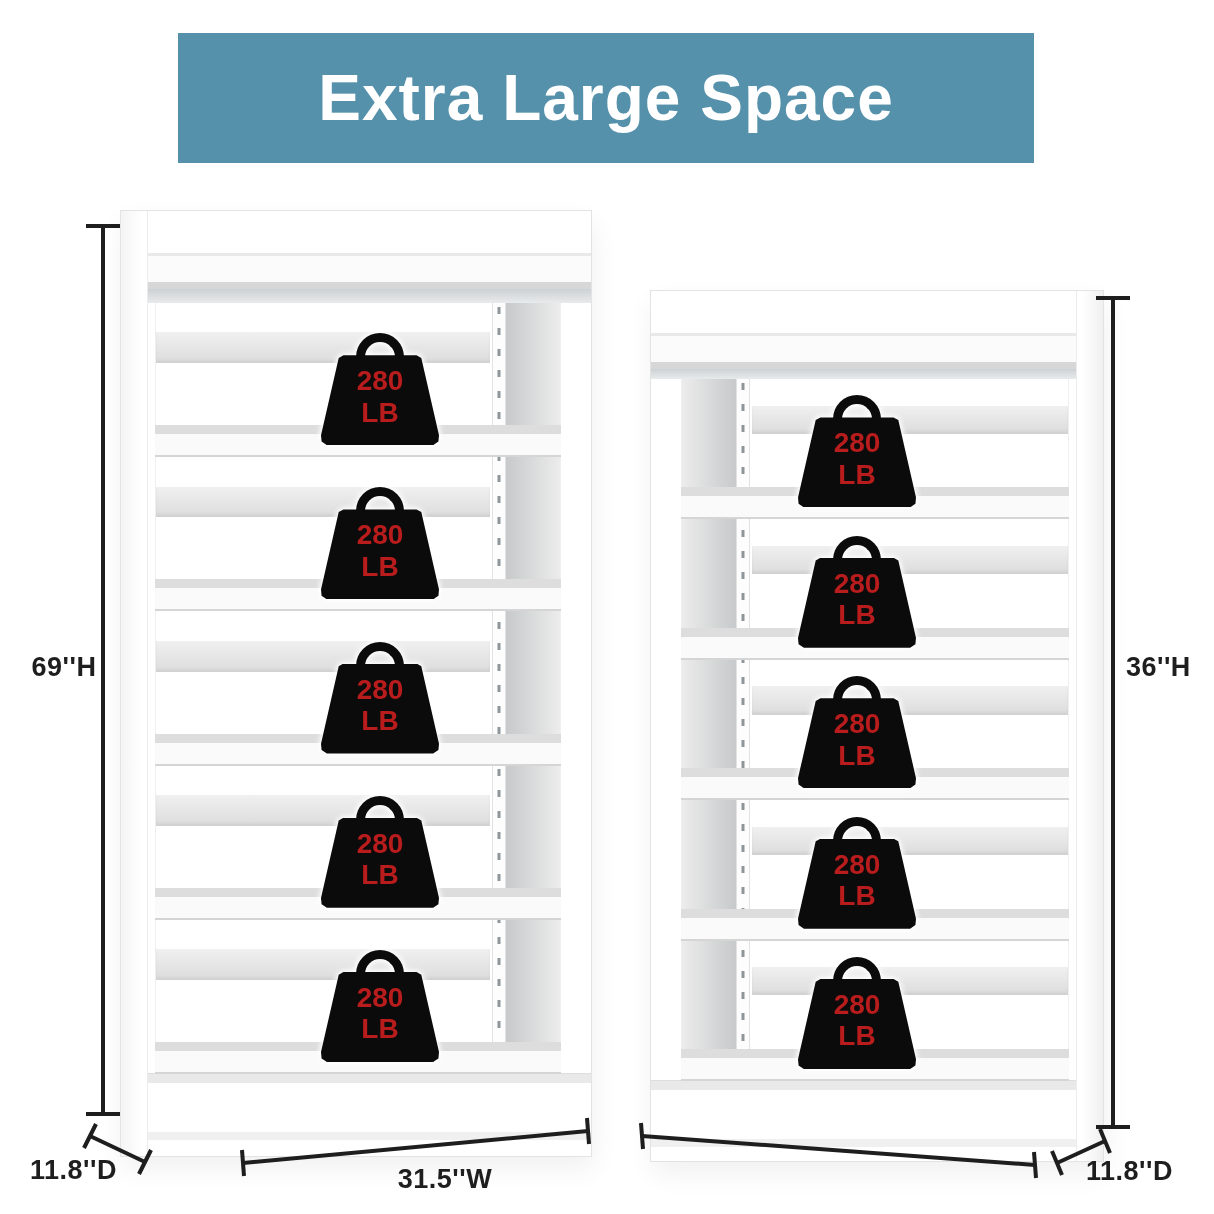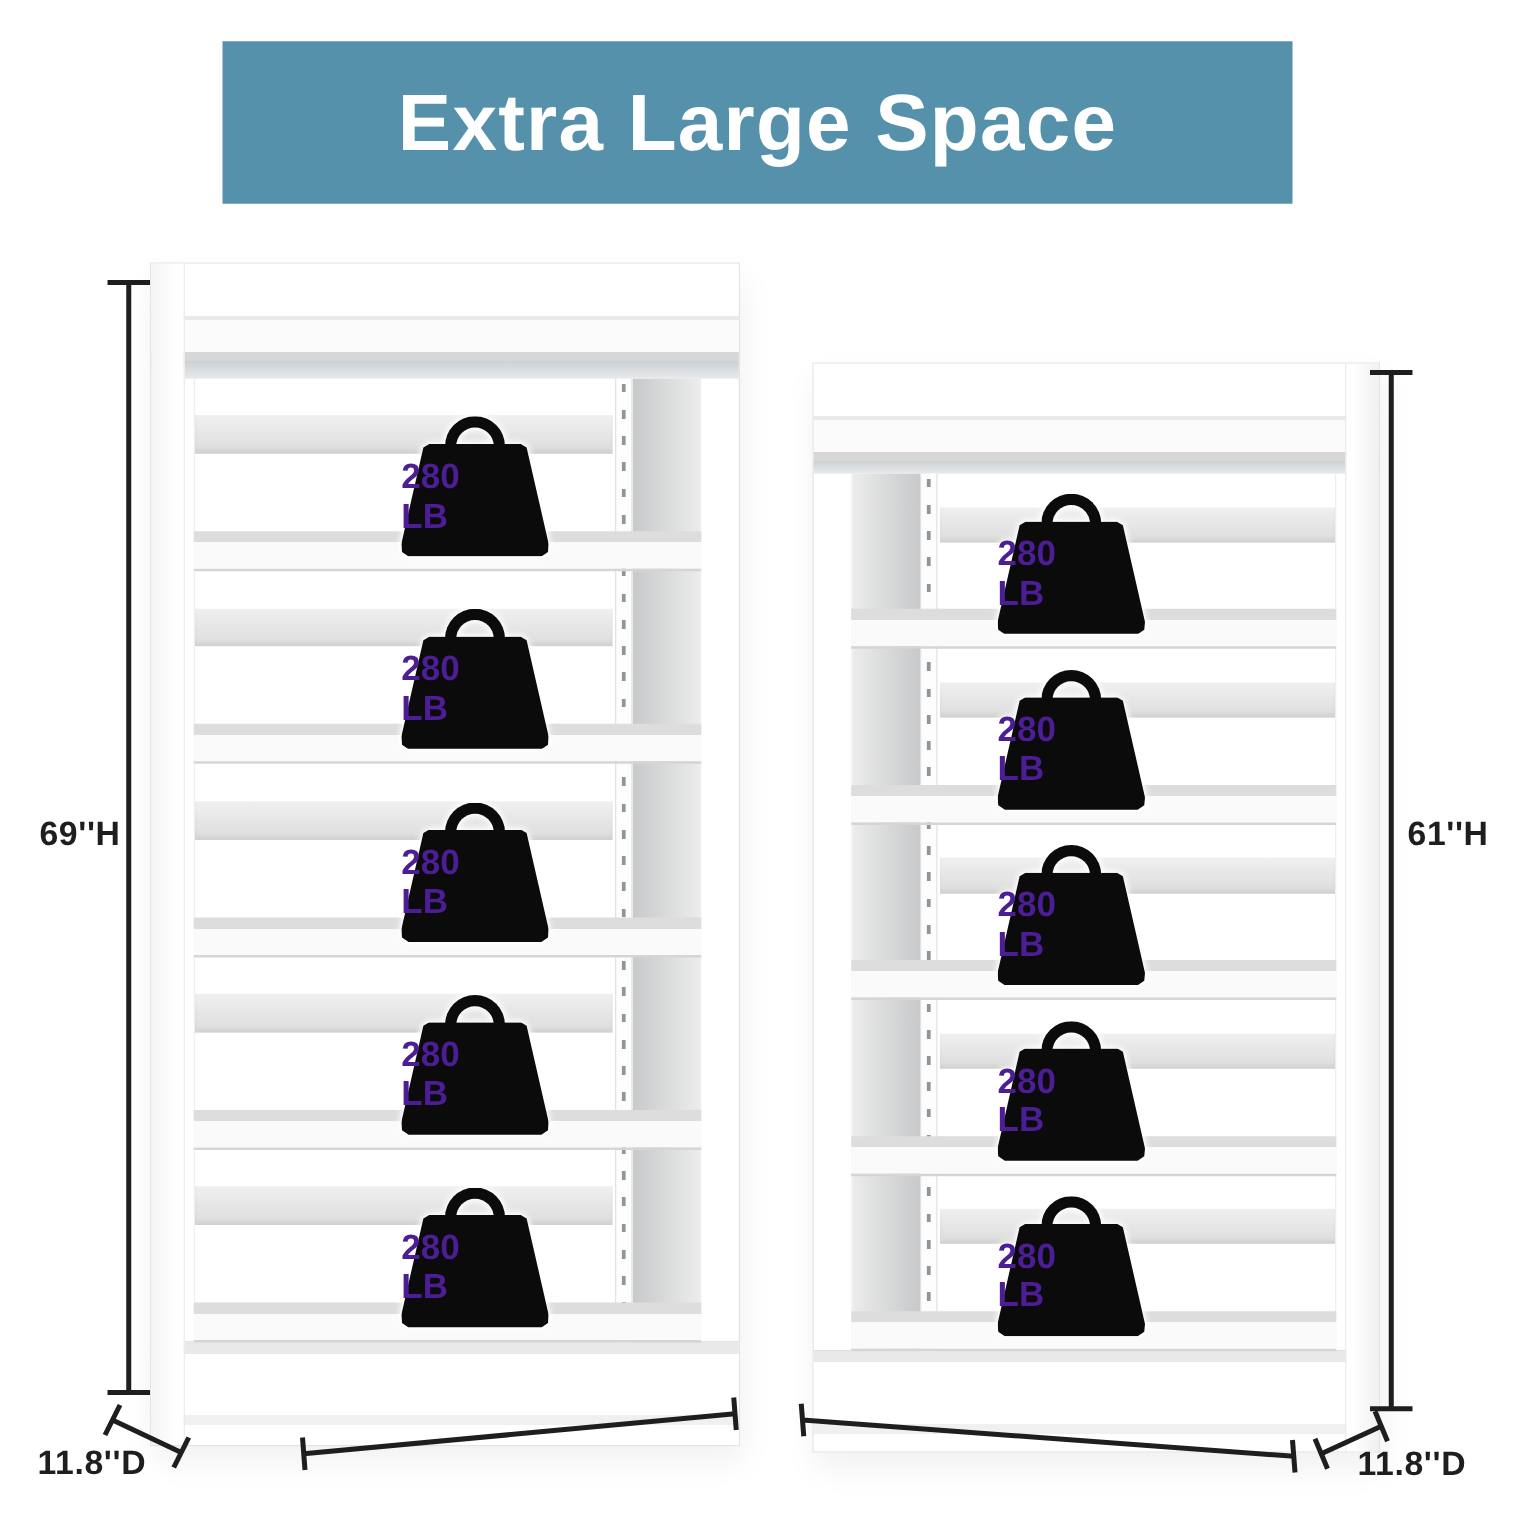--- a/index.html
+++ b/index.html
@@ -96,22 +96,22 @@
   .w-handle {
     position:absolute; top:0; left:50%; transform:translateX(-50%);
     width:30px; height:25px; border:9px solid #0b0b0b; border-bottom:none;
     border-radius:26px 26px 0 0;
   }
   .w-body {
     position:absolute; top:22px; left:0; right:0; bottom:0; background:#0b0b0b;
     clip-path:polygon(19% 0%,81% 0%,85% 3%,100% 89%,99.5% 96%,95% 100%,5% 100%,0.5% 96%,0% 89%,15% 3%);
   }
   .w-text {
-    position:absolute; top:32px; left:0; right:0; text-align:left;
-    color:#4c1d95; font-weight:bold; font-size:28px; line-height:1.12;
+    position:absolute; top:32px; left:0; right:0; text-align:center;
+    color:#b91c1c; font-weight:bold; font-size:28px; line-height:1.12;
   }
   .w-text span { display:block; }
 
   
   .dims { position:absolute; left:0; top:0; z-index:6; pointer-events:none; }
   .dim-label {
     position:absolute; z-index:7; color:#1e1e1e; font-weight:bold; font-size:27px;
     white-space:nowrap; letter-spacing:0.5px;
   }
 </style>
@@ -296,16 +296,17 @@
     <line x1="641" y1="1123" x2="643" y2="1149"></line>
     <line x1="1034" y1="1152" x2="1036" y2="1178"></line>
 
     <line x1="1057" y1="1163" x2="1105" y2="1141"></line>
     <line x1="1062" y1="1175" x2="1052" y2="1151"></line>
     <line x1="1110" y1="1153" x2="1100" y2="1129"></line>
   </svg>
 
   <div class="dim-label" style="left:16px;  top:652px;  width:96px;  text-align:center;">69''H</div>
   <div class="dim-label" style="left:30px;  top:1155px;">11.8''D</div>
-  <div class="dim-label" style="left:1126px; top:652px;">61''H</div>
+  <div class="dim-label" style="left:355px; top:1164px; width:180px; text-align:center;">31.5''W</div>
+  <div class="dim-label" style="left:1126px; top:652px;">36''H</div>
   <div class="dim-label" style="left:1086px; top:1156px;">11.8''D</div>
 
 </div>
 
 </body></html>

